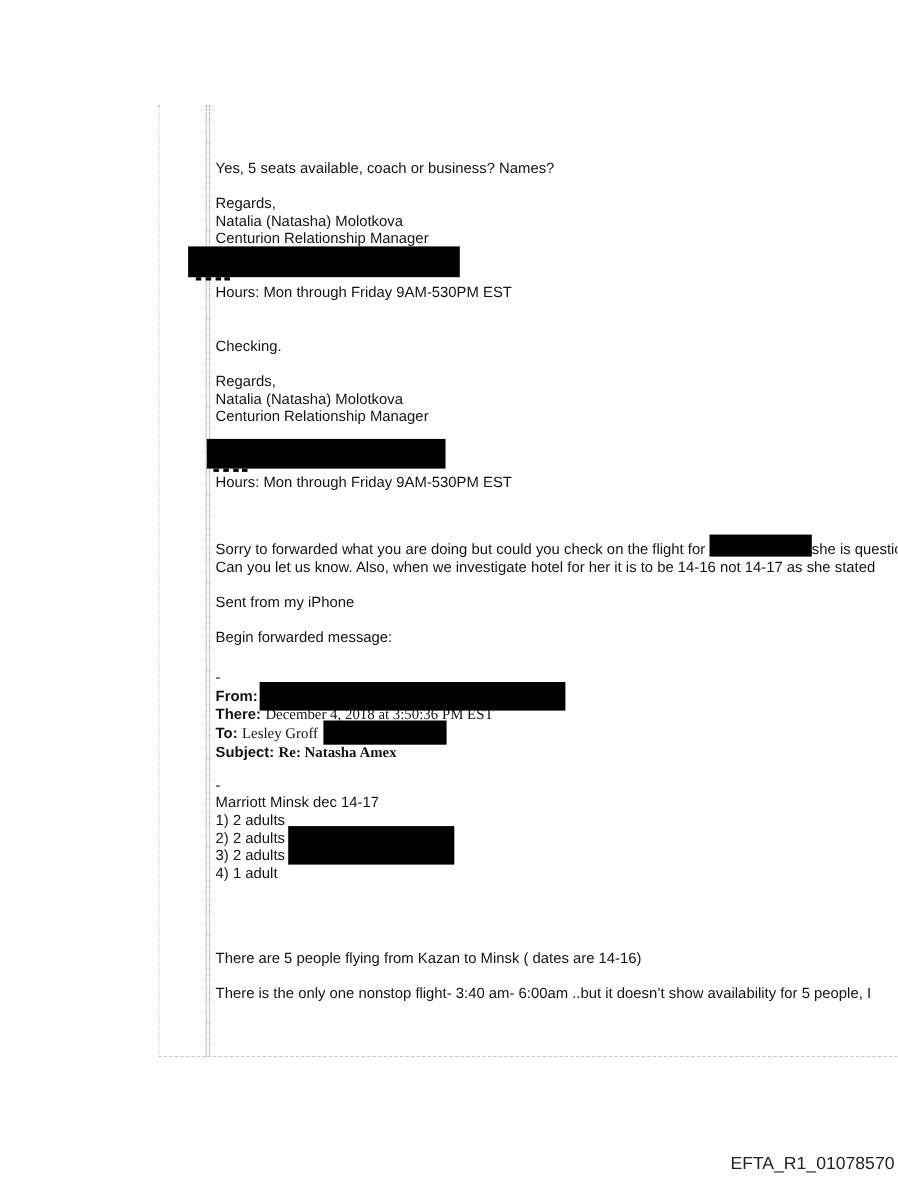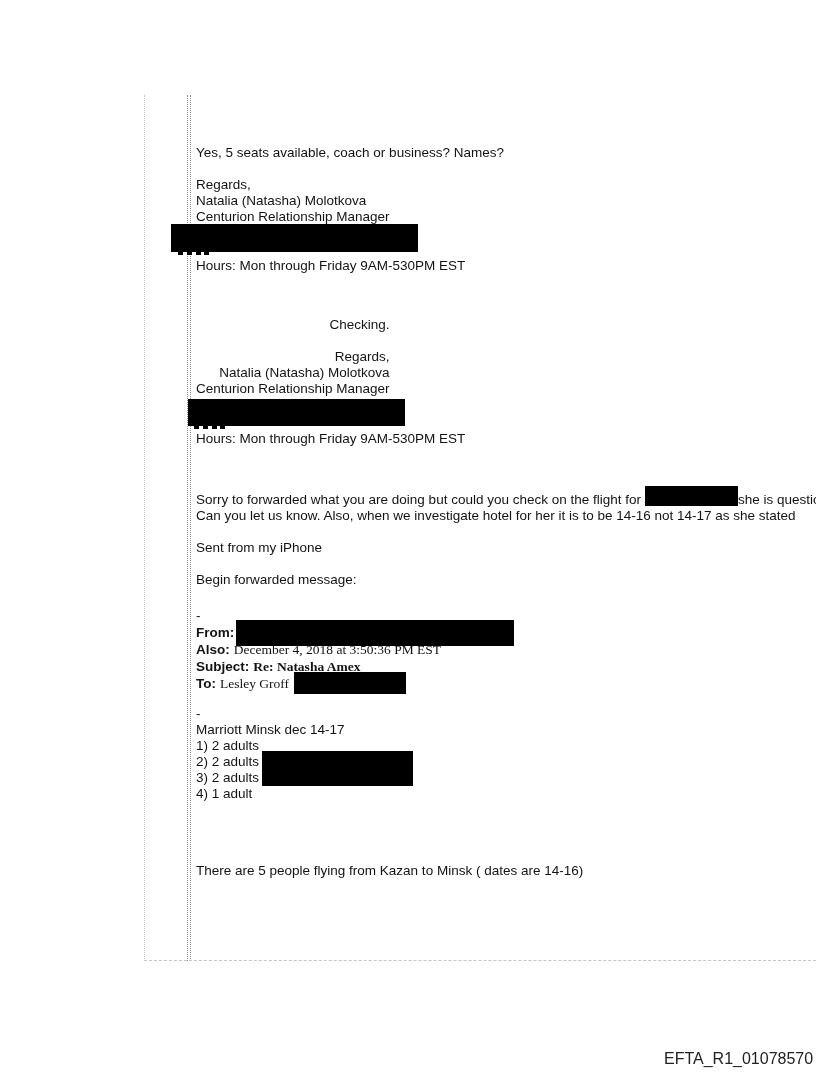--- a/index.html
+++ b/index.html
@@ -13,21 +13,21 @@
   .vline-quote{position:absolute;left:187px;top:95px;height:866px;width:2px;border-left:1px dotted #8f8f8f;border-right:1px dotted #8f8f8f;}
   .hline-bottom{position:absolute;left:144px;top:960px;width:672px;height:0;border-top:1px dashed #c6c6c6;}
   
   .block{position:absolute;left:196px;white-space:nowrap;}
   .line{height:16px;}
   .blank{height:16px;}
   .b{font-weight:bold;margin-top:22px;}
   .hv{margin-left:4px;font-family:Liberation Serif, serif;}
   .blk-a{top:145px;}
   .hours-a{top:258px;}
-  .blk-b{top:317px;text-align:right;}
+  .blk-b{top:307px;}
   .hours-b{top:431px;}
   .blk-c{top:492px;}
   .blk-d{top:607px;line-height:17px;}
   .blk-d .line{height:17px;}
   .blk-e{top:706px;}
   .blk-f{top:863px;}
   
   .bar{position:absolute;background:#000;}
   .bar-sig1{left:171px;top:224px;width:247px;height:28px;}
   .bar-sig2{left:188px;top:399px;width:217px;height:27px;}
@@ -76,37 +76,38 @@
     <div class="line">Can you let us know. Also, when we investigate hotel for her it is to be 14-16 not 14-17 as she stated</div>
     <div class="blank"></div>
     <div class="line">Sent from my iPhone</div>
     <div class="blank"></div>
     <div class="line">Begin forwarded message:</div>
   </div>
 
   <div class="block blk-d">
     <div class="line">-</div>
     <div class="line"><span class="b">From:</span><span class="bar-inline bar-from"></span></div>
-    <div class="line"><span class="b">Also:</span><span class="hv">December 4, 2018 at 3:50:36 PM EST</span></div>
+    <div class="line"><span class="b">There:</span><span class="hv">December 4, 2018 at 3:50:36 PM EST</span></div>
+    <div class="line"><span class="b">To:</span><span class="hv">Lesley Groff</span><span class="bar-inline bar-to"></span></div>
     <div class="line"><span class="b">Subject:</span><span class="b hv">Re: Natasha Amex</span></div>
-    <div class="line"><span class="b">To:</span><span class="hv">Lesley Groff</span><span class="bar-inline bar-to"></span></div>
   </div>
 
   <div class="block blk-e">
     <div class="line">-</div>
     <div class="line">Marriott Minsk dec 14-17</div>
     <div class="line">1) 2 adults</div>
     <div class="line">2) 2 adults</div>
     <div class="line">3) 2 adults</div>
     <div class="line">4) 1 adult</div>
   </div>
 
   <div class="block blk-f">
     <div class="line">There are 5 people flying from Kazan to Minsk ( dates are 14-16)</div>
     <div class="blank"></div>
+    <div class="line">There is the only one nonstop flight- 3:40 am- 6:00am ..but it doesn’t show availability for 5 people, I</div>
   </div>
 
   <div class="bar bar-sig1"></div>
   <div class="remnant remnant-1"></div>
   <div class="bar bar-sig2"></div>
   <div class="remnant remnant-2"></div>
   <div class="bar bar-marriott"></div>
 
   <div class="bates">EFTA_R1_01078570</div>
 

